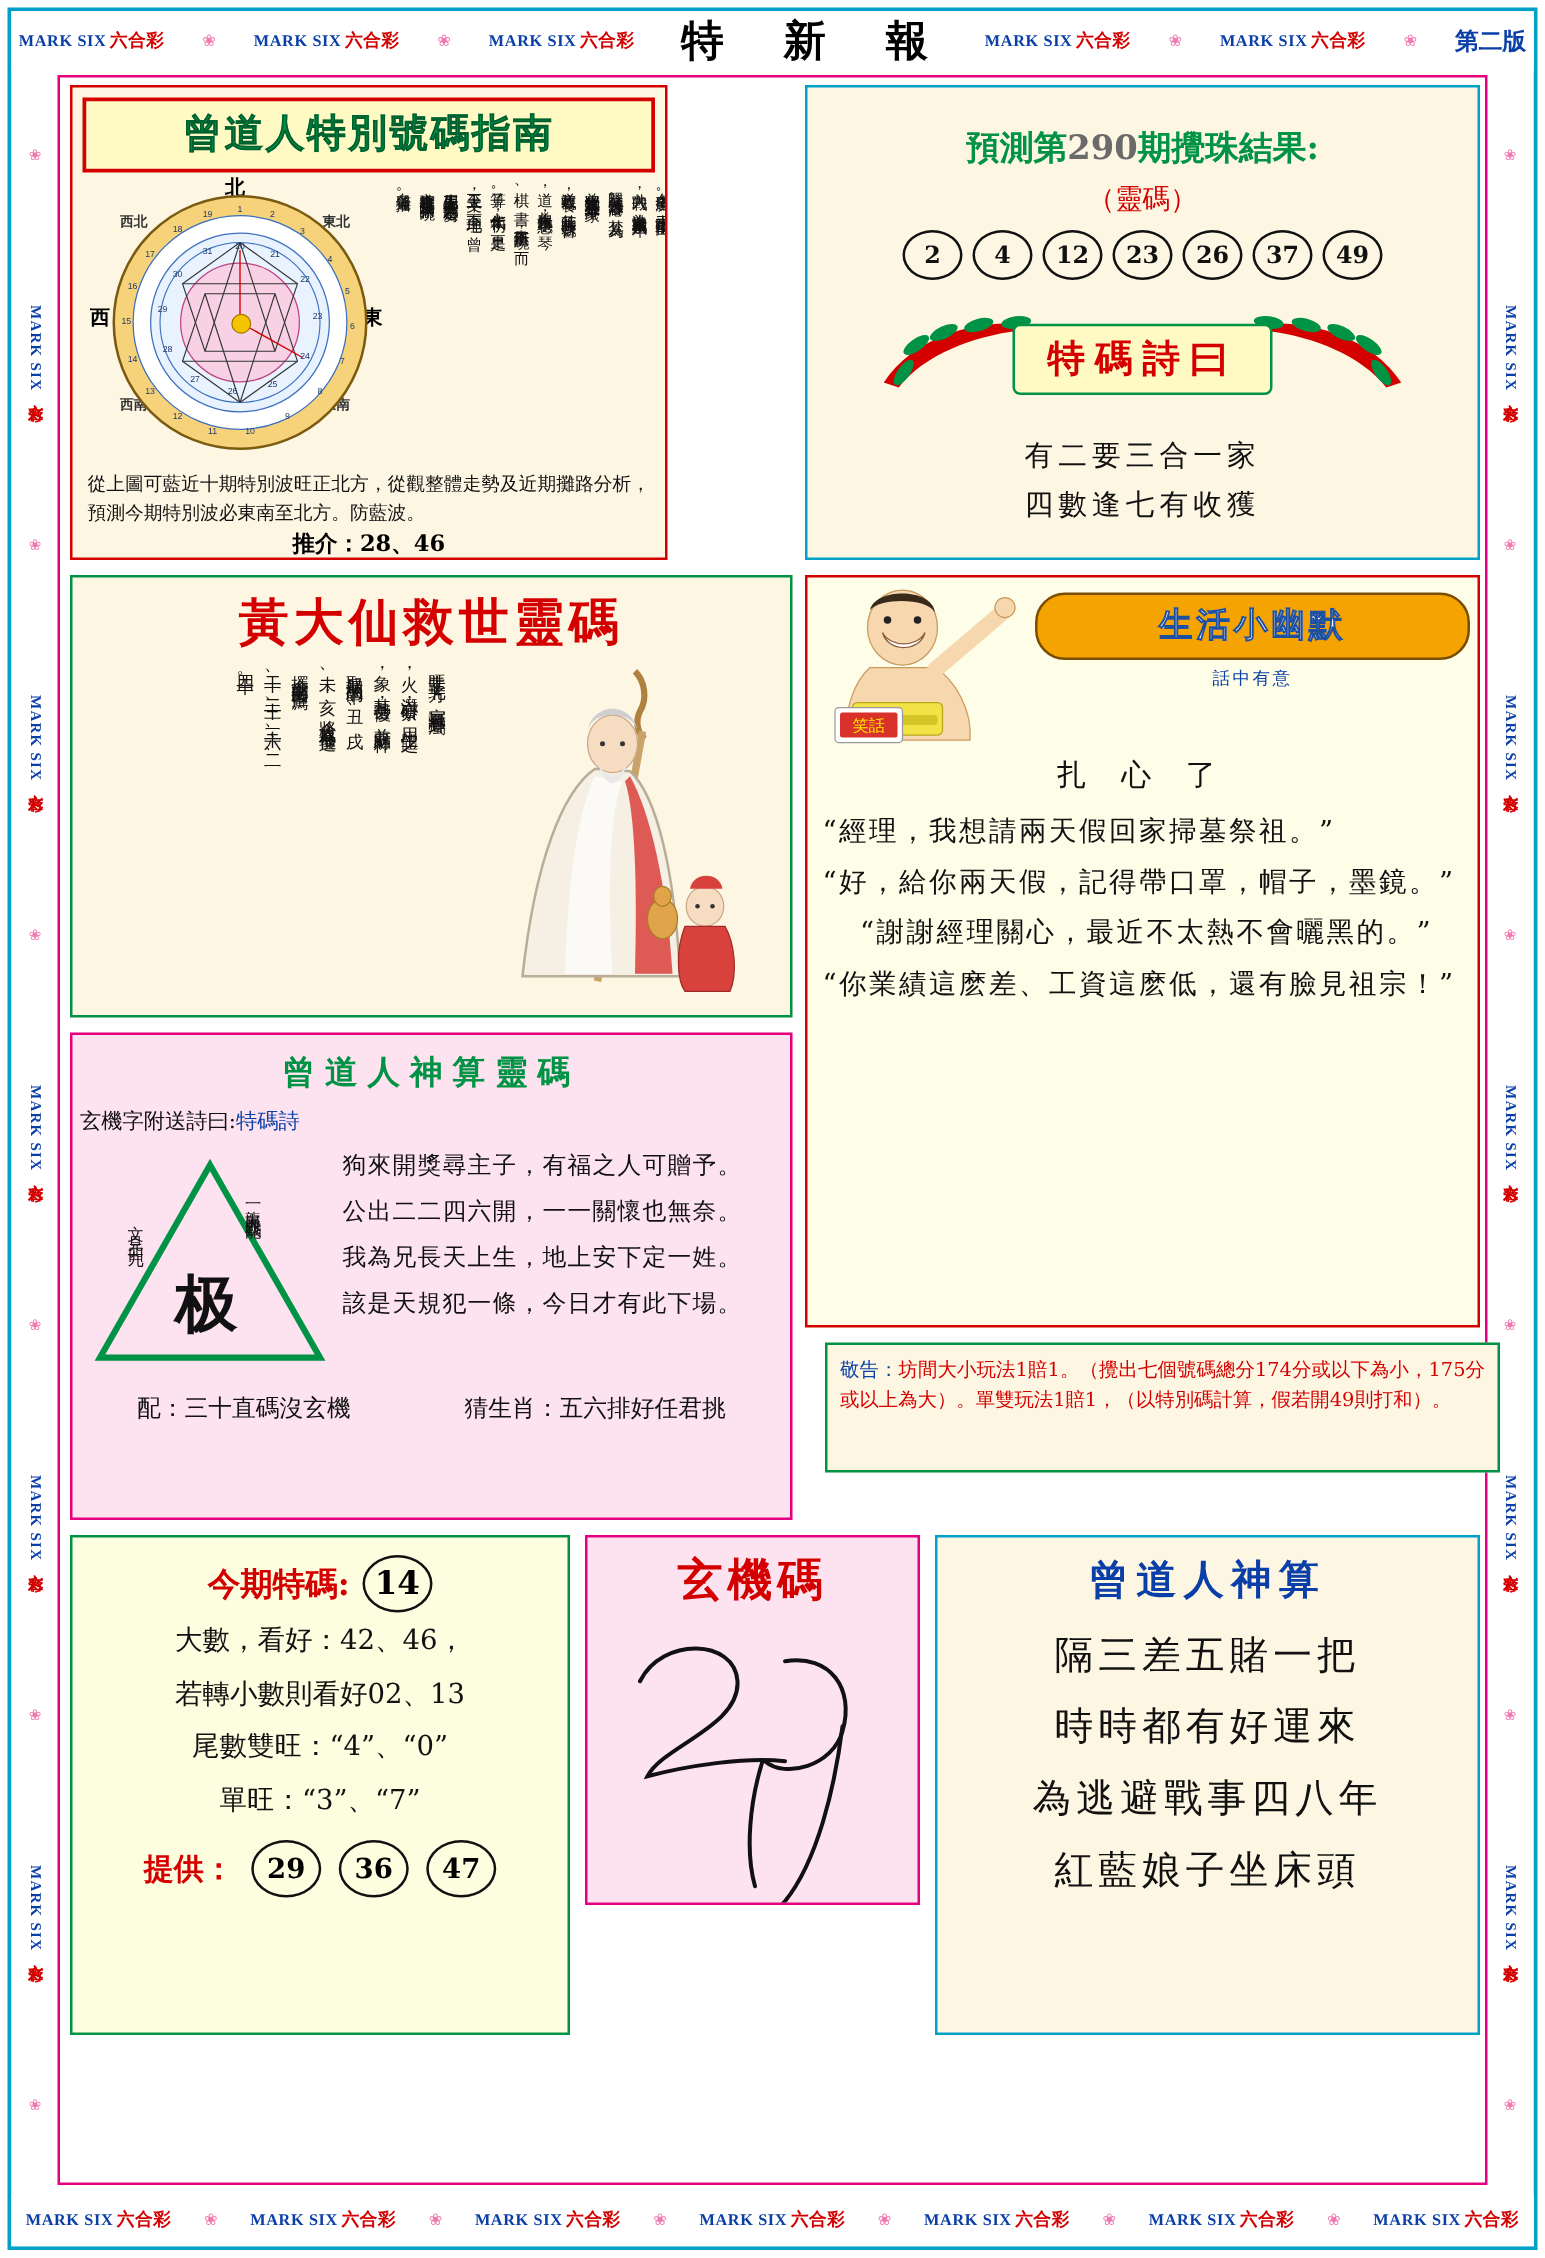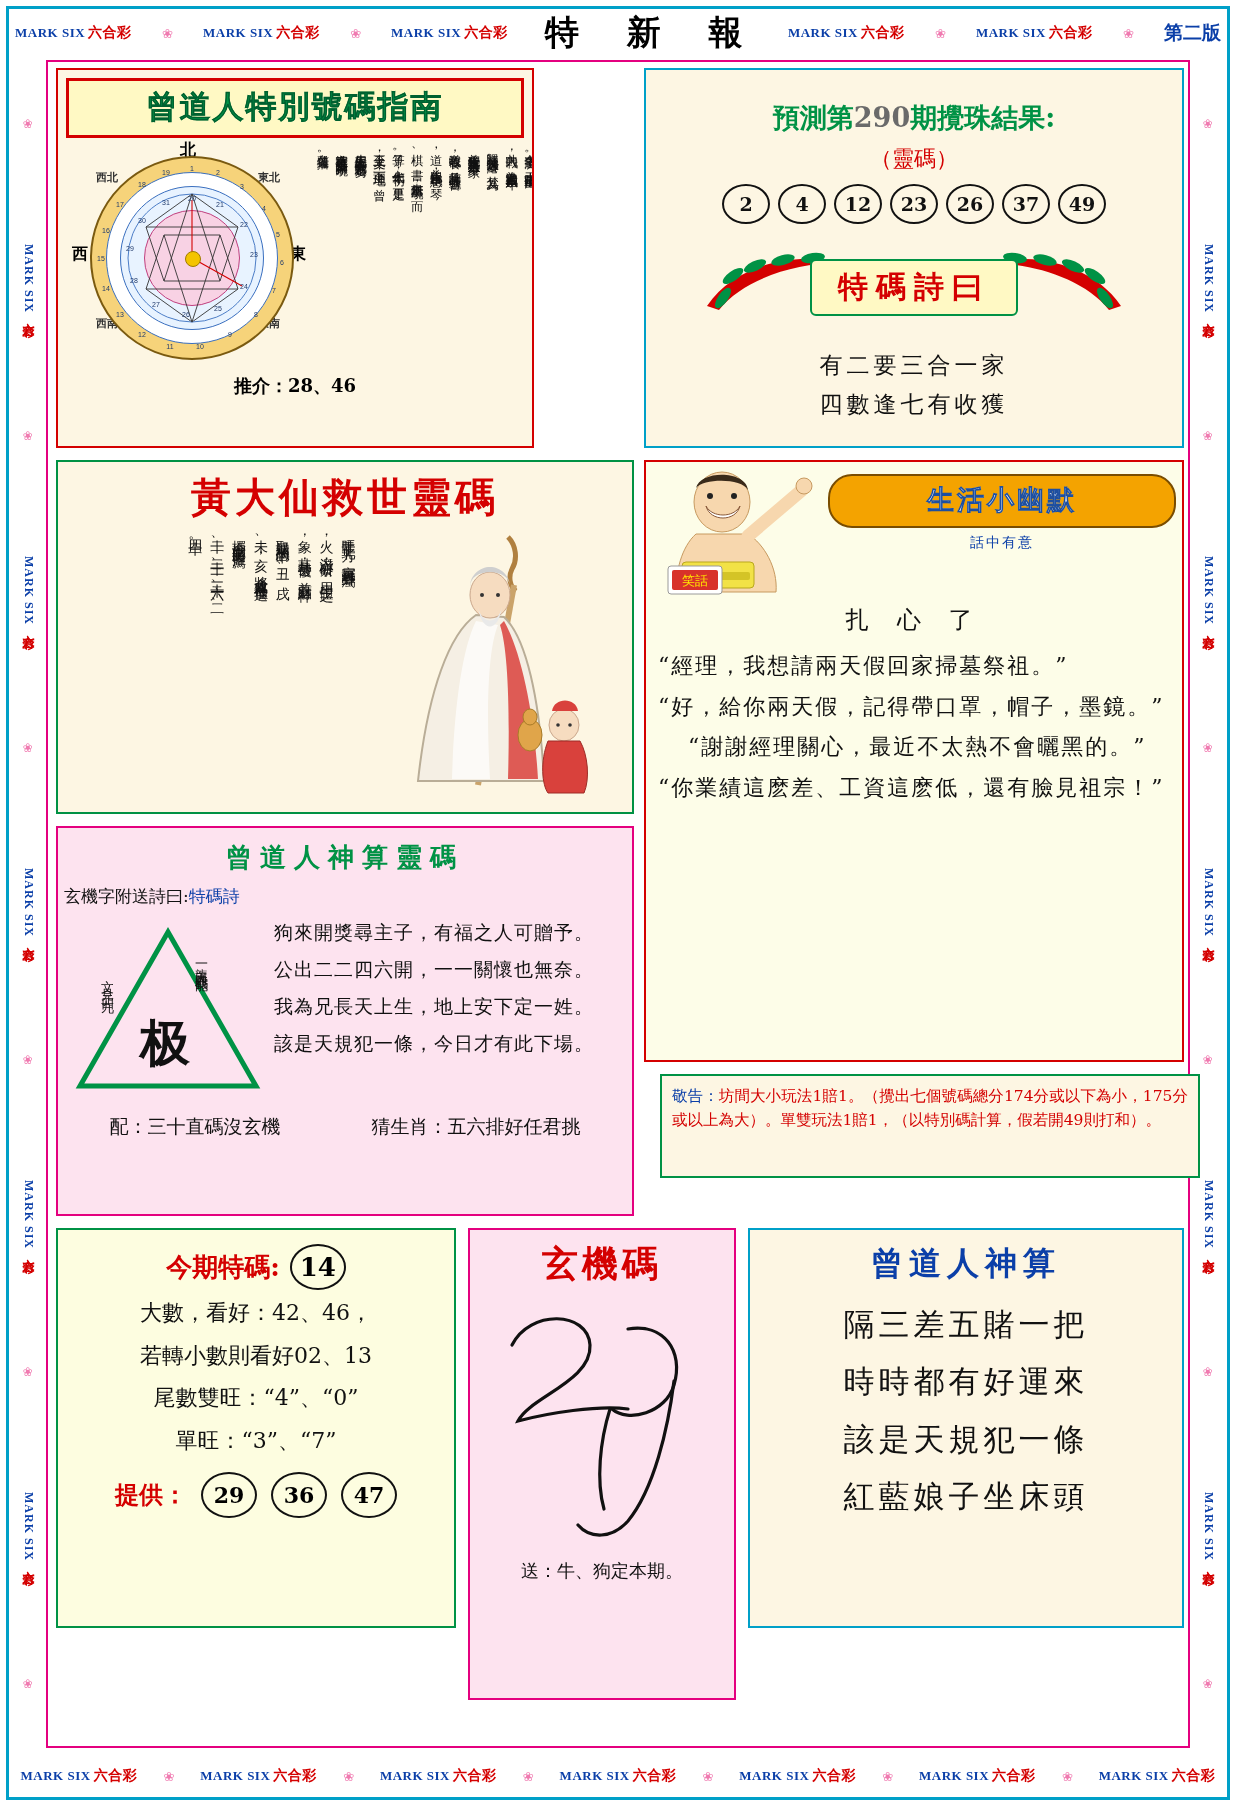--- a/index.html
+++ b/index.html
@@ -553,21 +553,21 @@
     width: 52px; height: 42px;
     border: 2px solid #111;
     border-radius: 50%;
     display: flex; align-items: center; justify-content: center;
     font-family: "DejaVu Serif", serif;
     font-size: 22px;
     font-weight: bold;
   }
   
   #box-mystic {
-    left: 412px; top: 1160px; width: 268px; height: 472px;
+    left: 412px; top: 1160px; width: 268px; height: 296px;
     border: 2px solid #e4007f;
     background: #fde3ef;
     padding: 8px;
   }
   .mystic-title {
     text-align: center;
     font-family: "DejaVu Serif", serif;
     font-size: 36px;
     font-weight: bold;
     color: #d40000;
@@ -740,20 +740,21 @@
           <div class="vcol">道觀收養，其師承其改號曾</div>
           <div class="vcol">道，曾先生自小聰慧，琴、</div>
           <div class="vcol">棋、書、畫無所不曉，而</div>
           <div class="vcol">算子。七十年代初，更是</div>
           <div class="vcol">上至天文，下至地理，曾</div>
           <div class="vcol">先生用五學推算六合彩走勢</div>
           <div class="vcol">之準確程度更是家喻戶曉，</div>
           <div class="vcol">名聲遠播。</div>
         </div>
       </div>
+      <div class="guide-foot">從上圖可藍近十期特別波旺正北方，從觀整體走勢及近期攤路分析，預測今期特別波必東南至北方。防藍波。</div>
       <div class="guide-rec">
         <span>推介：</span><span>28、46</span>
       </div>
     </div>
 
     <div class="box" id="box-forecast">
       <div class="forecast-title">
         <span>預測第</span><span class="num">290</span><span>期攪珠結果:</span>
       </div>
       <div class="forecast-sub">（靈碼）</div>
@@ -931,21 +932,21 @@
         </svg>
       </div>
       <div class="mystic-foot">送：牛、狗定本期。</div>
     </div>
 
     <div class="box" id="box-tsang">
       <div class="tsang-title">曾道人神算</div>
       <div class="tsang-poem">
         <div>隔三差五賭一把</div>
         <div>時時都有好運來</div>
-        <div>該是天規犯一條</div>
+        <div>為逃避戰事四八年</div>
         <div>紅藍娘子坐床頭</div>
       </div>
     </div>
 
   </div>
 
   <div class="banner-bottom">
     <span class="banner-mark"><span>MARK SIX</span><span class="cn">六合彩</span></span>
     <span class="flower">❀</span>
     <span class="banner-mark"><span>MARK SIX</span><span class="cn">六合彩</span></span>

